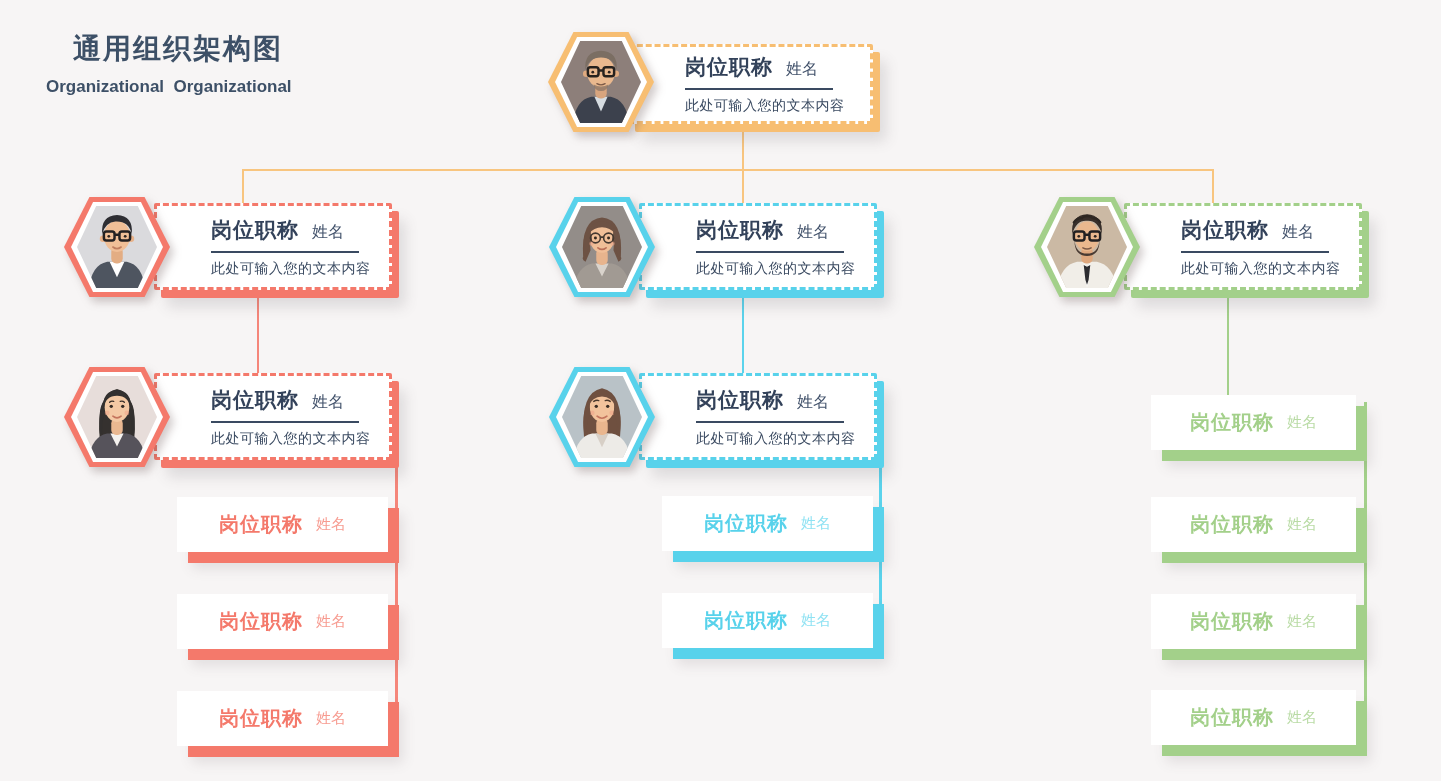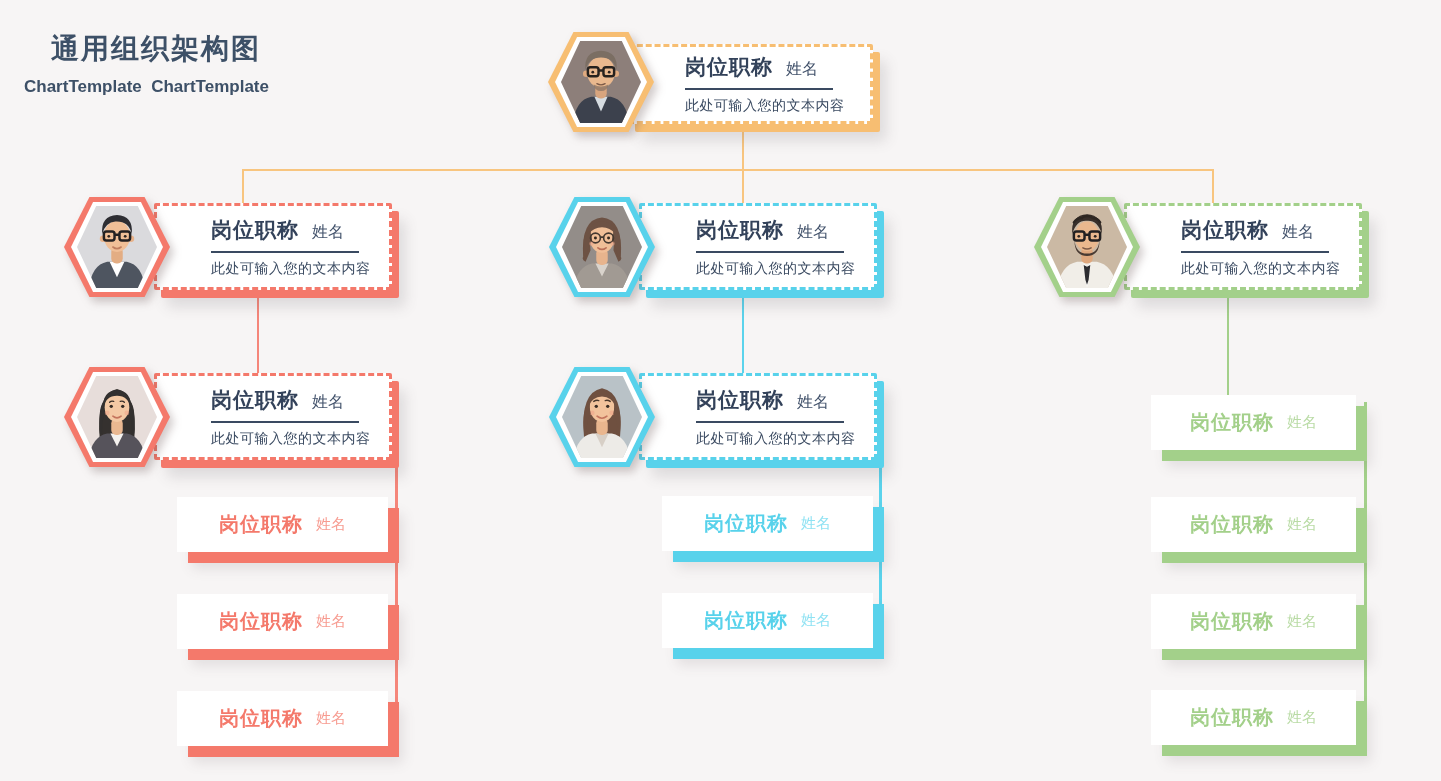--- a/index.html
+++ b/index.html
@@ -6,21 +6,21 @@
     --hexclip: polygon(0% 50%, 24% 0%, 76% 0%, 100% 50%, 76% 100%, 24% 100%);
     --bg:#f7f5f5;
     --ink:#3a4a61;
   }
   html,body{margin:0;padding:0;background:var(--bg);}
   .canvas{
     position:relative;width:1441px;height:781px;background:var(--bg);
     overflow:hidden;font-family:"Liberation Sans","DejaVu Sans",sans-serif;
   }
   
-  .header{position:absolute;left:24px;top:30px;color:#3d5067;}
+  .header{position:absolute;left:46px;top:30px;color:#3d5067;}
   .title{font-size:28px;font-weight:bold;letter-spacing:2px;margin-left:27px;}
   .subtitle{font-size:17px;font-weight:bold;margin-top:9px;white-space:pre;}
   
   .line{position:absolute;}
   .l-orange{background:#f8c57f;}
   .l-red{background:#f5867a;}
   .l-cyan{background:#5bd3ec;}
   .l-green{background:#a3d08a;}
   
   .orange{--c:#f7be72;--cl:#f9d09a;}
@@ -54,21 +54,21 @@
   .leaf-pos{font-size:20px;font-weight:bold;color:var(--c);letter-spacing:1px;}
   .leaf-name{font-size:15px;color:var(--cl);}
 </style>
 </head>
 <body>
 
 <div class="canvas">
 
   <div class="header">
     <div class="title">通用组织架构图</div>
-    <div class="subtitle">ChartTemplate  ChartTemplate</div>
+    <div class="subtitle">Organizational  Organizational</div>
   </div>
 
   <div class="line l-orange" style="left:742px;top:130px;width:2px;height:41px;"></div>
   <div class="line l-orange" style="left:242px;top:169px;width:972px;height:2px;"></div>
   <div class="line l-orange" style="left:242px;top:169px;width:2px;height:34px;"></div>
   <div class="line l-orange" style="left:742px;top:169px;width:2px;height:34px;"></div>
   <div class="line l-orange" style="left:1212px;top:169px;width:2px;height:34px;"></div>
   <div class="line l-red" style="left:257px;top:292px;width:2px;height:83px;"></div>
   <div class="line l-cyan" style="left:742px;top:292px;width:2px;height:83px;"></div>
   <div class="line l-green" style="left:1227px;top:292px;width:2px;height:106px;"></div>

